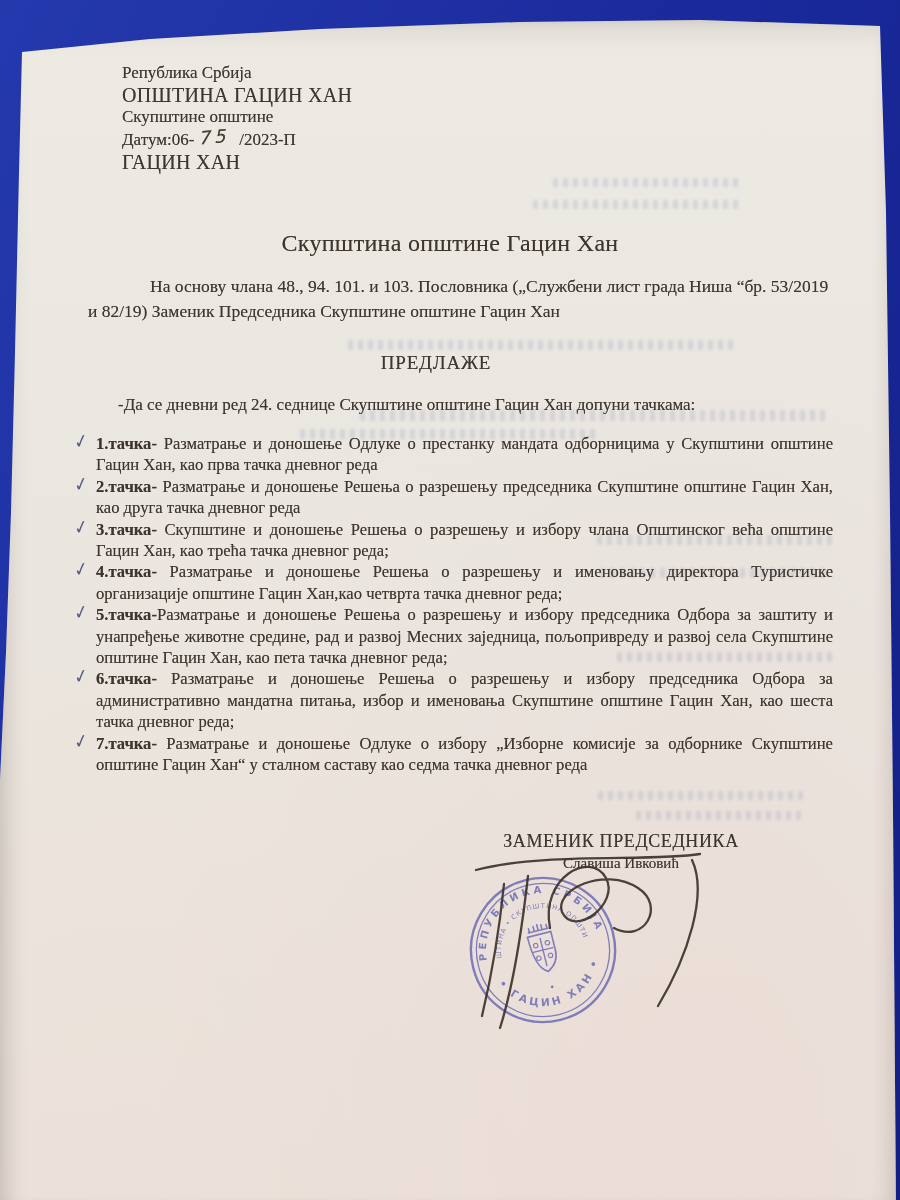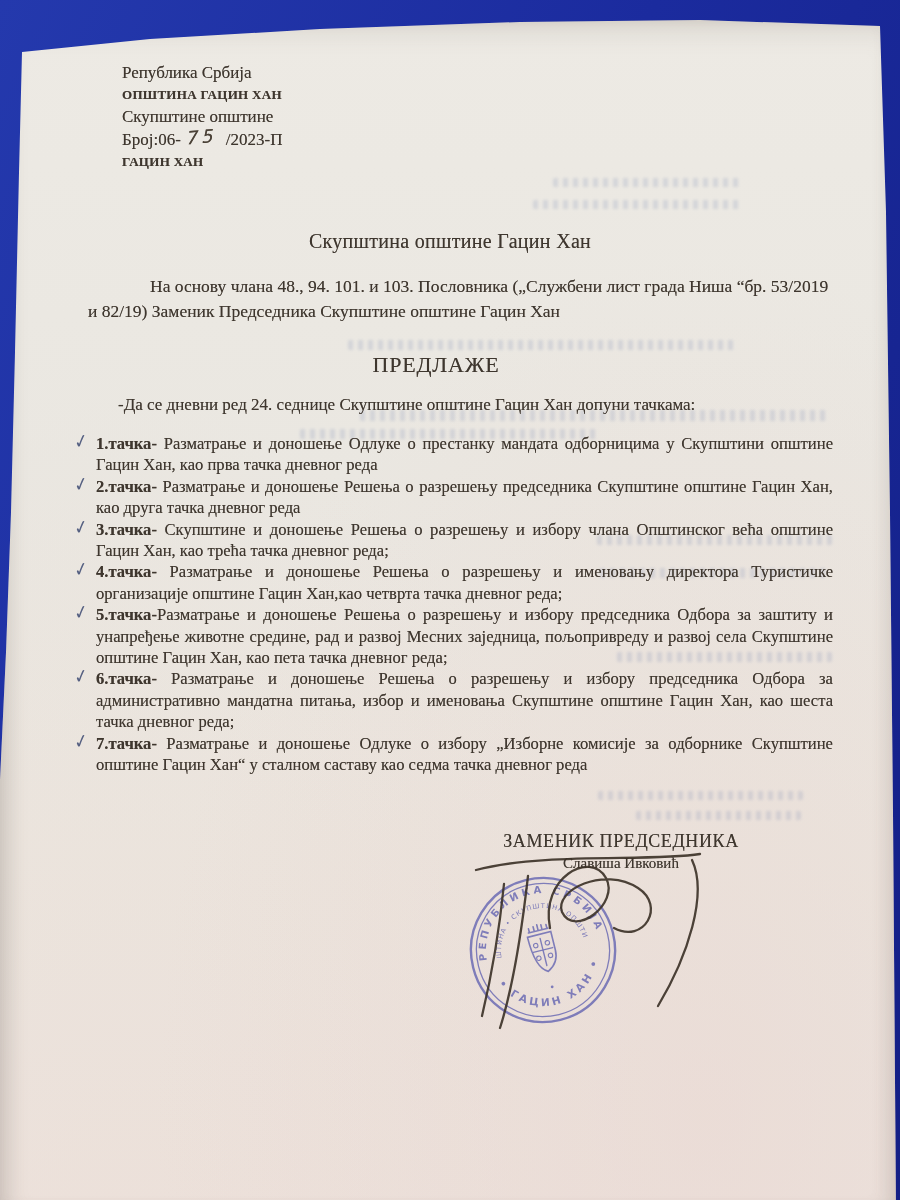--- a/index.html
+++ b/index.html
@@ -15,29 +15,29 @@
       radial-gradient(ellipse at 78% 92%, rgba(232,205,200,.35) 0%, rgba(232,205,200,0) 55%),
       radial-gradient(ellipse at 15% 110%, rgba(236,214,206,.30) 0%, rgba(236,214,206,0) 50%),
       linear-gradient(180deg,#edeae4 0%,#eae7e1 38%,#ebe6df 70%,#ece4de 100%);
     clip-path:polygon(22px 40px,150px 27px,320px 17px,520px 10px,700px 8px,880px 14px,
       886px 200px,890px 500px,893px 800px,896px 1200px,
       0px 1200px,0px 768px,6px 640px,11px 500px,15px 340px,19px 160px);
     box-shadow:inset 0 14px 28px rgba(110,100,85,.22), inset -10px 0 18px rgba(110,100,95,.14), inset 10px 0 16px rgba(110,100,95,.10);
   }
   .txt{position:absolute;color:#3e362e;text-shadow:0 0 .5px rgba(62,54,46,.55);}
   .hdr{left:122px;top:50px;line-height:22px;font-size:17px;}
-  .hdr .big{font-size:13px;letter-spacing:.3px;font-weight:bold;}
+  .hdr .big{font-size:20px;letter-spacing:.3px;}
   .hand{
     display:inline-block;font-family:"DejaVu Sans",sans-serif;font-style:italic;
     font-size:18px;letter-spacing:4px;color:#4a4136;transform:rotate(-5deg) skewX(-6deg);
     margin:0 8px 0 6px;position:relative;top:-2px;
   }
-  .doc-title{left:0;right:0;top:218px;text-align:center;font-size:20px;letter-spacing:.3px;}
+  .doc-title{left:0;right:0;top:218px;text-align:center;font-size:24px;letter-spacing:.3px;}
   .intro{left:88px;top:262px;width:744px;font-size:17.5px;line-height:25px;text-indent:62px;}
-  .predlaze{left:0;top:340px;width:872px;text-align:center;font-size:22px;letter-spacing:.8px;}
+  .predlaze{left:0;top:340px;width:872px;text-align:center;font-size:19px;letter-spacing:.8px;}
   .proposal{left:88px;top:383px;width:764px;font-size:17px;text-indent:30px;}
   .items{left:96px;top:421px;width:737px;font-size:16.6px;line-height:21.4px;text-align:justify;}
   .item{position:relative;}
   .item .num{font-weight:bold;}
   .check{
     position:absolute;left:-22px;top:-2px;color:#3d4a72;font-size:17px;
     font-family:"DejaVu Sans",sans-serif;transform:rotate(-10deg) scaleY(1.15);
     text-shadow:none;opacity:.85;
   }
   .sign-role{left:460px;top:819px;width:322px;text-align:center;font-size:18px;letter-spacing:.6px;}
@@ -63,21 +63,21 @@
   <div class="ghost" style="left:597px;top:523px;width:235px;height:10px;"></div>
   <div class="ghost" style="left:600px;top:556px;width:228px;height:10px;"></div>
   <div class="ghost" style="left:617px;top:640px;width:215px;height:10px;"></div>
   <div class="ghost" style="left:598px;top:779px;width:205px;height:9px;"></div>
   <div class="ghost" style="left:636px;top:799px;width:165px;height:9px;"></div>
 
   <div class="txt hdr">
     <div>Република Србија</div>
     <div class="big">ОПШТИНА ГАЦИН ХАН</div>
     <div>Скупштине општине</div>
-    <div><span>Број:06-</span><span class="hand">75</span><span>/2023-П</span></div>
+    <div><span>Датум:06-</span><span class="hand">75</span><span>/2023-П</span></div>
     <div class="big">ГАЦИН ХАН</div>
   </div>
 
   <div class="txt doc-title">Скупштина општине Гацин Хан</div>
 
   <div class="txt intro">На основу члана 48., 94. 101. и 103. Пословника („Службени лист града Ниша “бр. 53/2019 и 82/19) Заменик Председника Скупштине општине  Гацин Хан</div>
 
   <div class="txt predlaze">ПРЕДЛАЖЕ</div>
 
   <div class="txt proposal">-Да се дневни ред 24. седнице Скупштине општине Гацин Хан допуни  тачкама:</div>

